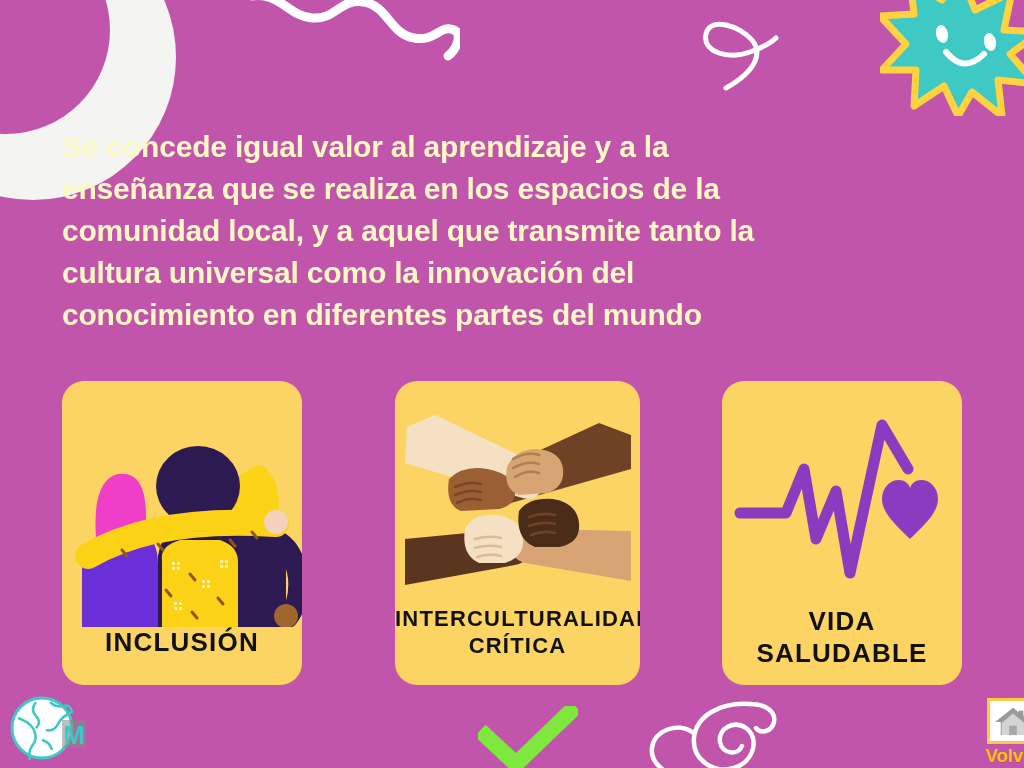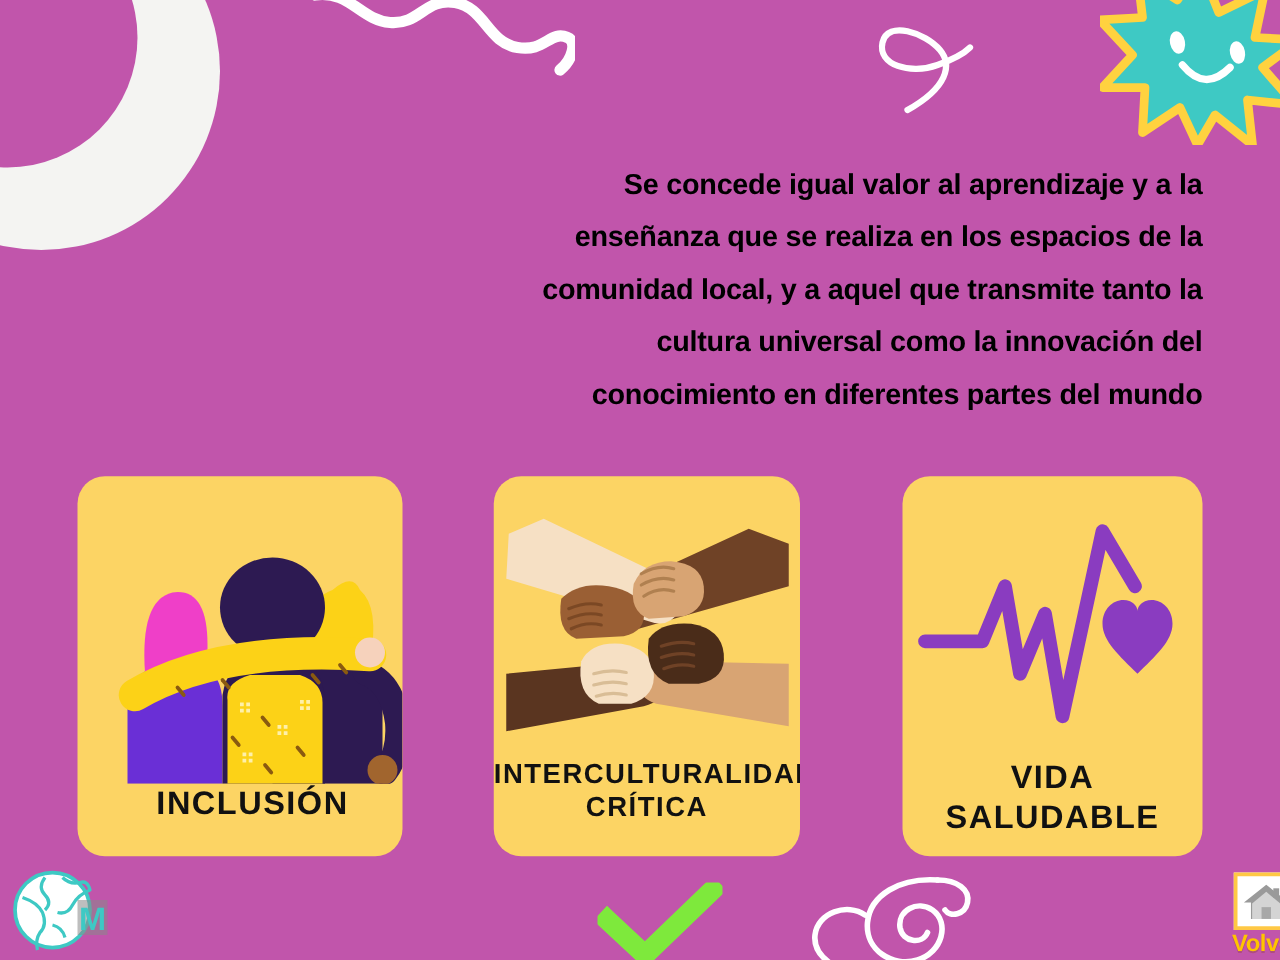--- a/index.html
+++ b/index.html
@@ -30,44 +30,44 @@
   #deco-star     { left: 880px; top: -34px; width: 160px; height: 150px; }
   #deco-check    { left: 478px; top: 706px; width: 100px; height: 70px; }
   #deco-swirl    { left: 600px; top: 694px; width: 200px; height: 90px; }
 
   
   #headline {
     position: absolute;
     left: 62px;
     top: 126px;
     width: 900px;
-    text-align: right;
-    color: #000000;
+    text-align: left;
+    color: #fef9c3;
     font-family: "Liberation Sans", sans-serif;
-    font-size: 23px;
+    font-size: 30px;
     font-weight: bold;
     line-height: 42px;
     letter-spacing: -0.2px;
     white-space: pre-line;
   }
 
   
   .card {
     position: absolute;
     top: 381px;
     height: 304px;
     background: #fcd464;
     border-radius: 22px;
     display: flex;
     flex-direction: column;
     align-items: center;
     justify-content: flex-start;
     overflow: hidden;
   }
-  #card-inclusion         { left: 62px;  width: 240px; padding-left: 20px; }
+  #card-inclusion         { left: 62px;  width: 240px; }
   #card-interculturalidad { left: 395px; width: 245px; }
   #card-vida              { left: 722px; width: 240px; }
 
   .card-art {
     width: 100%;
     flex: 1 1 auto;
     display: flex;
     align-items: flex-end;
     justify-content: center;
     min-height: 0;

